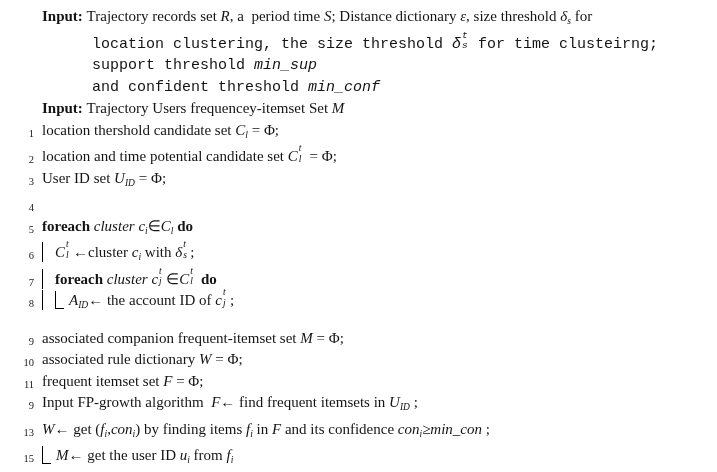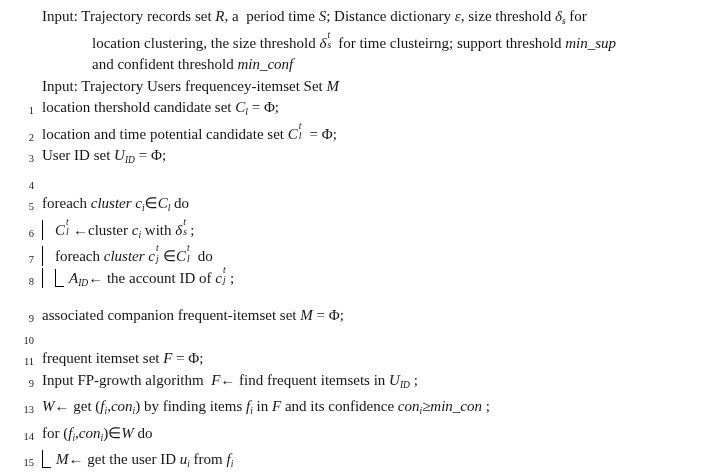--- a/index.html
+++ b/index.html
@@ -8,49 +8,48 @@
     padding:6px 8px 0 12px;
     font-family:"Liberation Serif", serif;
     font-size:15px;color:#141414;overflow:hidden;
   }
   .line{position:relative;padding-left:30px;line-height:21.5px;min-height:21.5px;}
   .line-num{
     position:absolute;left:0;top:3px;width:22px;text-align:right;
     font-size:10.5px;color:#1a1a1a;
   }
   .line-content{white-space:pre-wrap;}
-  .bf{font-weight:normal;margin-top:19px;}
+  .bf{font-weight:bold;margin-top:19px;}
   .it{font-style:italic;}
   .subsc{font-size:9.5px;font-style:italic;vertical-align:-3px;}
   .ss{display:inline-block;position:relative;width:8px;height:15px;}
   .ss-sup{position:absolute;left:1px;top:-2px;font-size:9.5px;font-style:italic;line-height:1;}
   .ss-sub{position:absolute;left:1px;bottom:-3px;font-size:9.5px;font-style:italic;line-height:1;}
   .bar{display:inline-block;width:12px;border-left:1px solid #000;height:20px;vertical-align:-5px;}
   .bar.foot{width:8px;height:17px;border-bottom:1px solid #000;vertical-align:-4px;margin-right:5px;}
   .gap{margin-top:11px;}
-  .io-cont{padding-left:80px;}
+  .io-cont{padding-left:80px;font-family:Liberation Mono, monospace;}
 </style>
 </head>
 <body>
 
 <div class="page">
   <div id="algo-lines">
       <div class="line io"><span class="line-content"><span class="bf">Input: </span><span>Trajectory records set </span><span class="it">R</span><span>, a  period time </span><span class="it">S</span><span>; Distance dictionary </span><span class="it">ε</span><span>, size threshold </span><span><span class="it">δ</span><span class="subsc">s</span></span><span> for</span></span></div>
       <div class="line io-cont"><span class="line-content"><span>location clustering, the size threshold </span><span><span class="it">δ</span><span class="ss"><span class="ss-sup">t</span><span class="ss-sub">s</span></span></span><span> for time clusteirng; support threshold </span><span class="it">min_sup</span></span></div>
       <div class="line io-cont"><span class="line-content"><span>and confident threshold </span><span class="it">min_conf</span></span></div>
       <div class="line io"><span class="line-content"><span class="bf">Input: </span><span>Trajectory Users frequencey-itemset Set </span><span class="it">M</span></span></div>
       <div class="line"><span class="line-num">1</span><span class="line-content"><span>location thershold candidate set </span><span><span class="it">C</span><span class="subsc">l</span></span><span> = Φ;</span></span></div>
       <div class="line"><span class="line-num">2</span><span class="line-content"><span>location and time potential candidate set </span><span><span class="it">C</span><span class="ss"><span class="ss-sup">t</span><span class="ss-sub">l</span></span></span><span> = Φ;</span></span></div>
       <div class="line"><span class="line-num">3</span><span class="line-content"><span>User ID set </span><span><span class="it">U</span><span class="subsc">ID</span></span><span> = Φ;</span></span></div>
       <div class="line"><span class="line-num">4</span></div>
       <div class="line"><span class="line-num">5</span><span class="line-content"><span class="bf">foreach </span><span class="it">cluster </span><span><span class="it">c</span><span class="subsc">i</span></span><span>∈</span><span><span class="it">C</span><span class="subsc">l</span></span><span> </span><span class="bf">do</span></span></div>
       <div class="line"><span class="line-num">6</span><span class="line-content"><span class="bar"></span><span><span class="it">C</span><span class="ss"><span class="ss-sup">t</span><span class="ss-sub">l</span></span></span><span>←cluster </span><span><span class="it">c</span><span class="subsc">i</span></span><span> with </span><span><span class="it">δ</span><span class="ss"><span class="ss-sup">t</span><span class="ss-sub">s</span></span></span><span>;</span></span></div>
       <div class="line"><span class="line-num">7</span><span class="line-content"><span class="bar"></span><span class="bf">foreach </span><span class="it">cluster </span><span><span class="it">c</span><span class="ss"><span class="ss-sup">t</span><span class="ss-sub">j</span></span></span><span>∈</span><span><span class="it">C</span><span class="ss"><span class="ss-sup">t</span><span class="ss-sub">l</span></span></span><span> </span><span class="bf">do</span></span></div>
       <div class="line"><span class="line-num">8</span><span class="line-content"><span class="bar"></span><span class="bar foot"></span><span><span class="it">A</span><span class="subsc">ID</span></span><span>← the account ID of </span><span><span class="it">c</span><span class="ss"><span class="ss-sup">t</span><span class="ss-sub">j</span></span></span><span>;</span></span></div>
       <div class="line gap"><span class="line-num">9</span><span class="line-content"><span>associated companion frequent-itemset set </span><span class="it">M</span><span> = Φ;</span></span></div>
-      <div class="line"><span class="line-num">10</span></div>
+      <div class="line"><span class="line-num">10</span><span class="line-content"><span>associated rule dictionary </span><span class="it">W</span><span> = Φ;</span></span></div>
       <div class="line"><span class="line-num">11</span><span class="line-content"><span>frequent itemset set </span><span class="it">F</span><span> = Φ;</span></span></div>
       <div class="line"><span class="line-num">9</span><span class="line-content"><span>Input FP-growth algorithm  </span><span class="it">F</span><span>← find frequent itemsets in </span><span><span class="it">U</span><span class="subsc">ID</span></span><span> ;</span></span></div>
       <div class="line"><span class="line-num">13</span><span class="line-content"><span class="it">W</span><span>← get (</span><span><span class="it">f</span><span class="subsc">i</span></span><span>,</span><span><span class="it">con</span><span class="subsc">i</span></span><span>) by finding items </span><span><span class="it">f</span><span class="subsc">i</span></span><span> in </span><span class="it">F</span><span> and its confidence </span><span><span class="it">con</span><span class="subsc">i</span></span><span>≥</span><span class="it">min_con</span><span> ;</span></span></div>
-      <div class="line"><span class="line-num">14</span><span class="line-content"><span class="bf">for </span><span>(</span><span><span class="it">f</span><span class="subsc">i</span></span><span>,</span><span><span class="it">con</span><span class="subsc">i</span></span><span>)∈</span><span class="it">W</span><span> </span><span class="bf">do</span></span></div>
       <div class="line"><span class="line-num">15</span><span class="line-content"><span class="bar foot"></span><span class="it">M</span><span>← get the user ID </span><span><span class="it">u</span><span class="subsc">i</span></span><span> from </span><span><span class="it">f</span><span class="subsc">i</span></span></span></div>
     </div>
 </div>
 
 </body></html>

